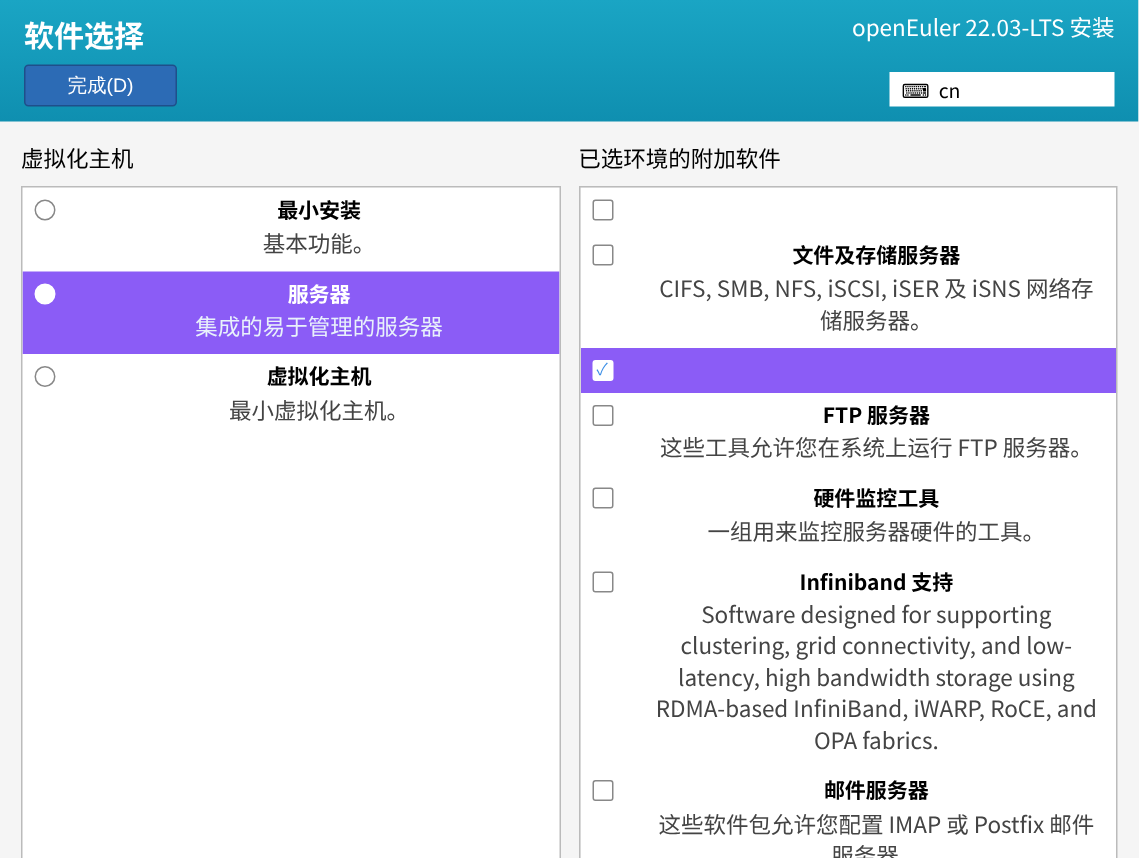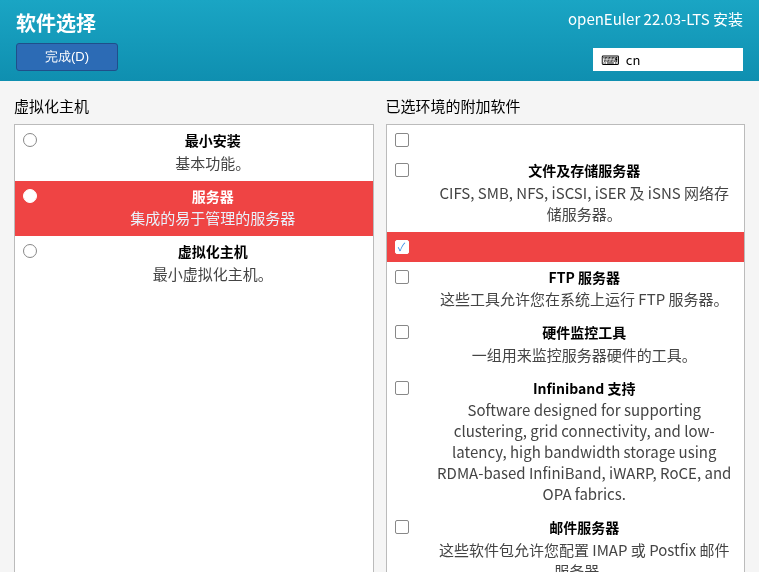--- a/index.html
+++ b/index.html
@@ -61,21 +61,21 @@
     }
     .option {
       display: flex;
       align-items: flex-start;
       padding: 6px 8px 8px 8px;
       gap: 24px;
       cursor: pointer;
       text-align: center;
     }
     .option.selected {
-      background: #ef4444;
+      background: #8b5cf6;
       color: #fff;
     }
     .option.selected .desc { color: #e8f1fb; }
     .radio {
       width: 14px; height: 14px;
       border: 1.5px solid #888;
       border-radius: 50%;
       margin-top: 2px;
       flex-shrink: 0;
       position: relative;

